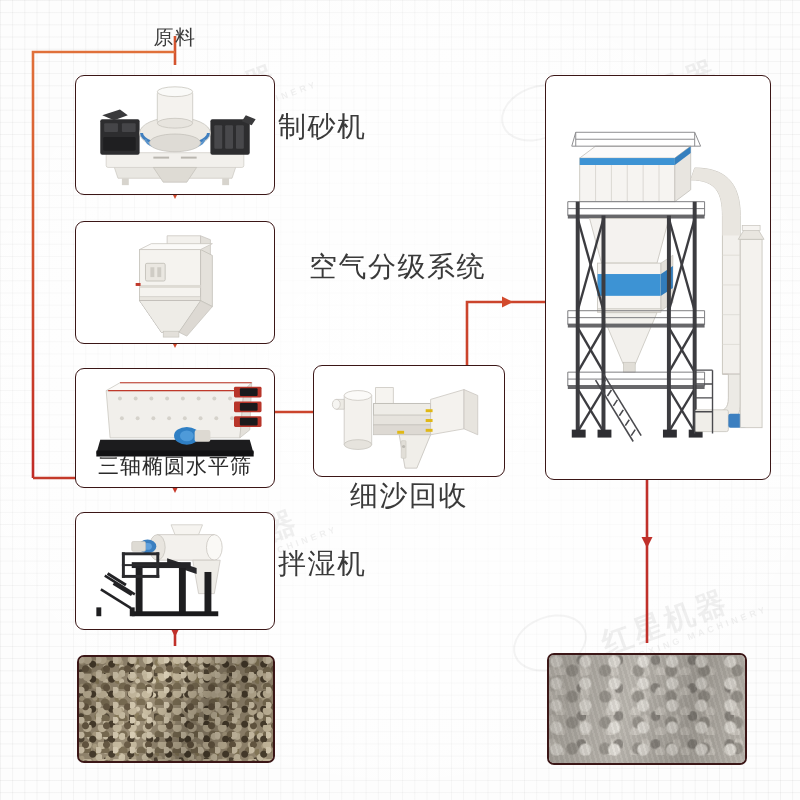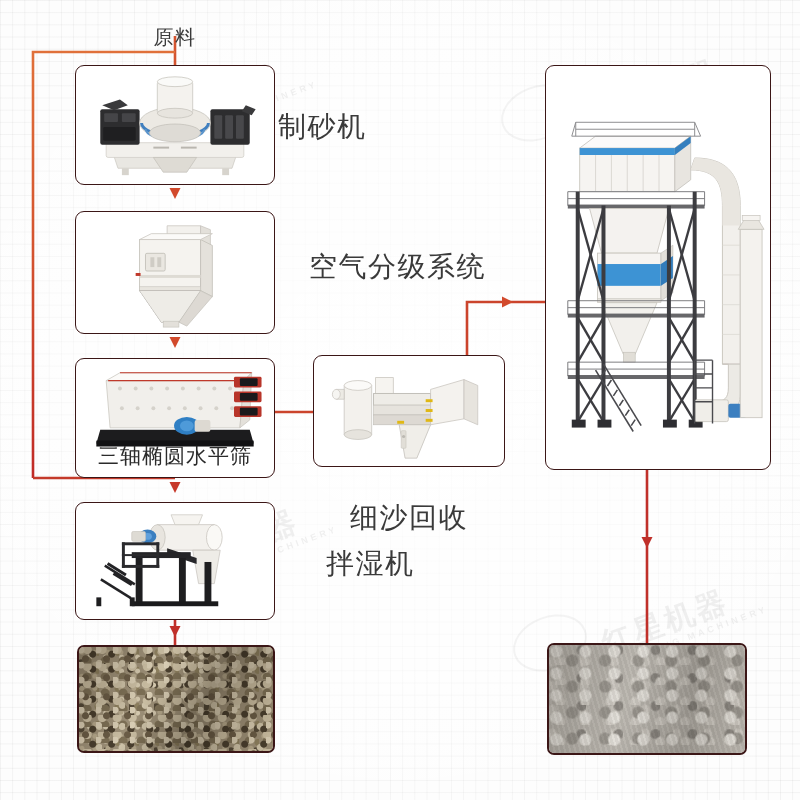--- a/index.html
+++ b/index.html
@@ -76,20 +76,21 @@
 
   
   .card {
     position: absolute;
     z-index: 5;
     box-sizing: border-box;
     background: #ffffff;
     border: 1.6px solid #3b1616;
     border-radius: 9px;
     overflow: hidden;
+    margin-top: 10px;
   }
   .card.photo-card {
     background: #efece6;
     border-width: 2px;
     border-radius: 7px;
   }
 
   
   .card-inner-label {
     position: absolute;
@@ -390,21 +391,21 @@
           <rect x="113" y="64" width="7" height="3" fill="#e0b815"></rect>
           <rect x="84" y="66" width="7" height="3" fill="#e0b815"></rect>
 
           <path d="M86 70 L118 70 L104 104 L92 104 Z" fill="#f0eee9" stroke="#c4c1ba" stroke-width="0.8"></path>
           <rect x="88" y="76" width="5" height="18" rx="1" fill="#e1ded7" stroke="#c4c1ba" stroke-width="0.5"></rect>
           <circle cx="90.5" cy="82" r="1.6" fill="#bcb9b2"></circle>
         </g>
       </svg>
     </div>
   </div>
-  <div class="label center" style="left:409px; top:499px;text-align:center;">细沙回收</div>
+  <div class="label center" style="left:409px; top:477px;text-align:center;">细沙回收</div>
 
   <div class="card" style="left:75px; top:502px; width:200px; height:118px;">
     <div class="art">
       <svg viewBox="0 0 200 118" preserveAspectRatio="xMidYMid meet">
         <g>
 
           <path d="M82 22 L140 22 L140 48 L82 48 Z" fill="#f3f1ed" stroke="#c9c6bf" stroke-width="0.8"></path>
           <ellipse cx="140" cy="35" rx="8" ry="13" fill="#faf9f6" stroke="#c9c6bf" stroke-width="0.8"></ellipse>
           <ellipse cx="82" cy="35" rx="8" ry="13" fill="#e8e5df" stroke="#c2bfb8" stroke-width="0.7"></ellipse>
 
@@ -434,21 +435,21 @@
             <rect x="36" y="76" width="22" height="3" transform="rotate(32 47 77)"></rect>
             <rect x="26" y="72" width="36" height="2.5" transform="rotate(32 44 73)"></rect>
             <rect x="22" y="86" width="36" height="2.5" transform="rotate(32 40 87)"></rect>
           </g>
           <rect x="20" y="96" width="5" height="9" fill="#1e1e20"></rect>
           <rect x="54" y="96" width="5" height="9" fill="#1e1e20"></rect>
         </g>
       </svg>
     </div>
   </div>
-  <div class="label" style="left:278px; top:545px;margin-left:48px;">拌湿机</div>
+  <div class="label" style="left:278px; top:545px;">拌湿机</div>
 
   <div class="card" style="left:545px; top:65px; width:226px; height:405px;">
     <div class="art">
       <svg viewBox="0 0 226 405" preserveAspectRatio="xMidYMid meet">
         <g>
 
           <rect x="34" y="82" width="96" height="44" fill="#f6f4f1" stroke="#c9c6bf" stroke-width="0.9"></rect>
           <path d="M34 82 L50 70 L146 70 L130 82 Z" fill="#fbfafa" stroke="#c9c6bf" stroke-width="0.9"></path>
           <path d="M130 82 L146 70 L146 114 L130 126 Z" fill="#e8e5e0" stroke="#c4c1ba" stroke-width="0.8"></path>
           <rect x="34" y="82" width="96" height="7" fill="#3d93d4"></rect>

